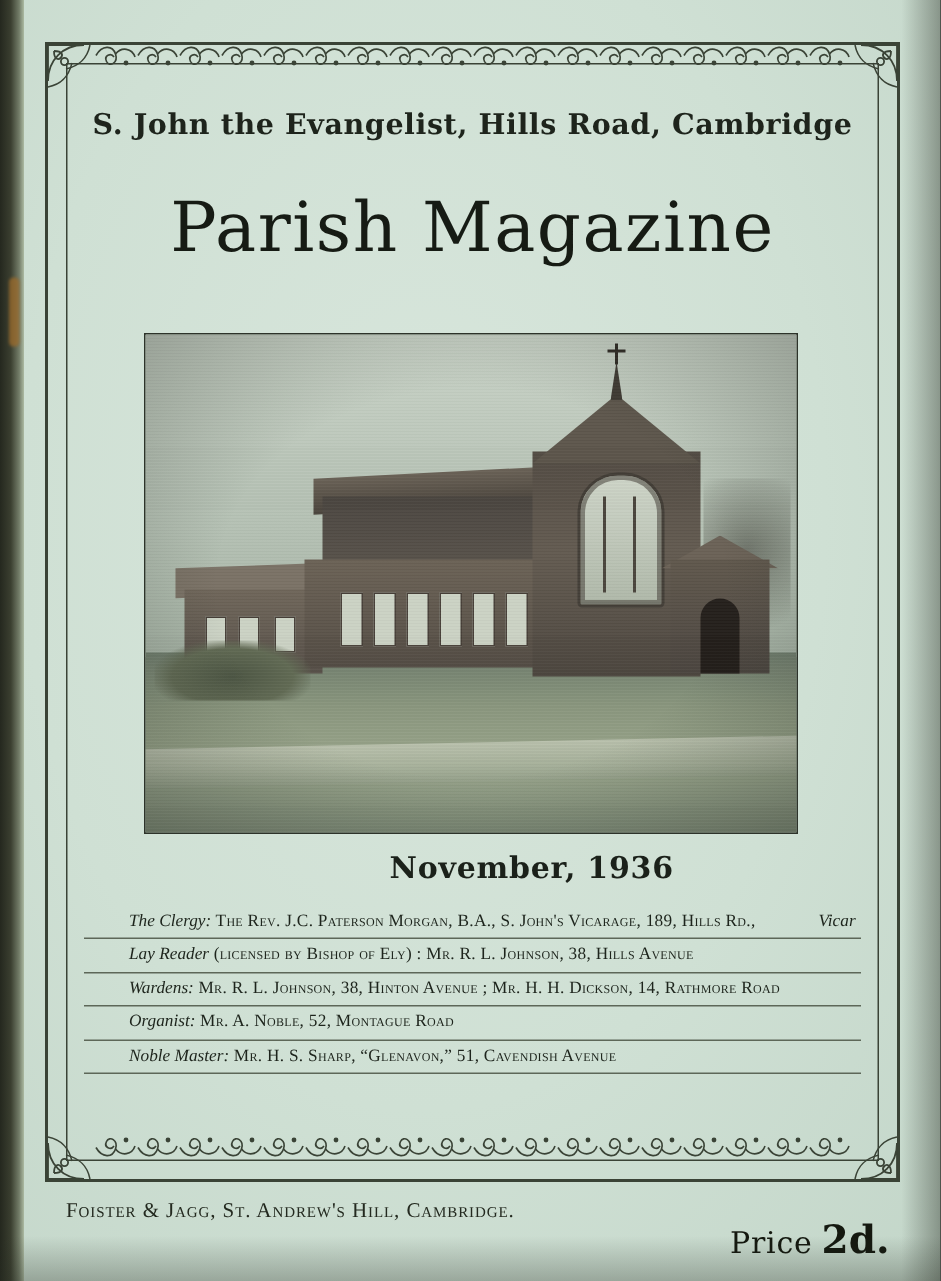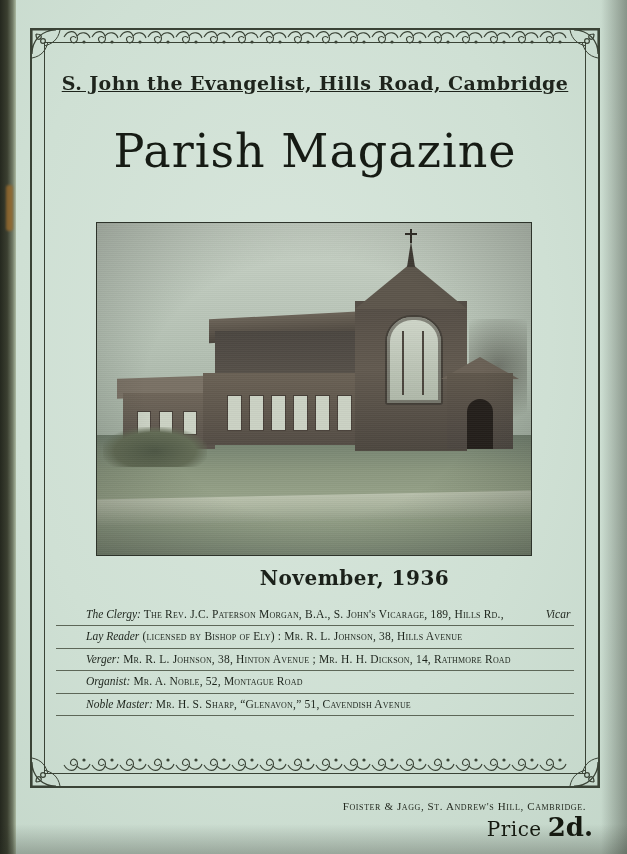--- a/index.html
+++ b/index.html
@@ -84,21 +84,20 @@
     position: absolute;
     left: 44px; top: 72px;
     width: 542px;
     text-align: center;
     font-family: "DejaVu Serif", serif;
     font-weight: bold;
     font-size: 19px;
     letter-spacing: .4px;
     color: #1e241c;
     white-space: nowrap;
-    text-decoration: underline;
   }
   .masthead {
     position: absolute;
     left: 44px; top: 124px;
     width: 542px;
     text-align: center;
     font-family: "DejaVu Serif", serif;
     font-weight: normal;
     font-size: 46px;
     letter-spacing: 1px;
@@ -262,22 +261,22 @@
   .vicar-tag {
     font-style: italic;
     margin-left: 42px;
   }
 
   
   .imprint {
     position: absolute;
     left: 44px; top: 800px;
     width: 542px;
-    text-align: right;
-    font-size: 11px;
+    text-align: left;
+    font-size: 14px;
     font-variant: small-caps;
     letter-spacing: .6px;
     color: #23291f;
   }
   .price {
     position: absolute;
     right: 34px; bottom: 12px;
     font-family: "DejaVu Serif", serif;
     color: #14180f;
     white-space: nowrap;
@@ -481,21 +480,21 @@
 
     <div class="staff-row">
       <span class="role">The Clergy:</span><span class="sc"> The Rev. J.C. Paterson Morgan, B.A., S. John's Vicarage, 189, Hills Rd.,</span><span class="vicar-tag">Vicar</span>
     </div>
 
     <div class="staff-row">
       <span class="role">Lay Reader</span><span class="sc"> (licensed by Bishop of Ely) : Mr. R. L. Johnson, 38, Hills Avenue</span>
     </div>
 
     <div class="staff-row">
-      <span class="role">Verger:</span><span class="sc"> Mr. R. L. Johnson, 38, Hinton Avenue ; Mr. H. H. Dickson, 14, Rathmore Road</span>
+      <span class="role">Wardens:</span><span class="sc"> Mr. R. L. Johnson, 38, Hinton Avenue ; Mr. H. H. Dickson, 14, Rathmore Road</span>
     </div>
 
     <div class="staff-row">
       <span class="role">Organist:</span><span class="sc"> Mr. A. Noble, 52, Montague Road</span>
     </div>
 
     <div class="staff-row">
       <span class="role">Noble Master:</span><span class="sc"> Mr. H. S. Sharp, “Glenavon,” 51, Cavendish Avenue</span>
     </div>
 

